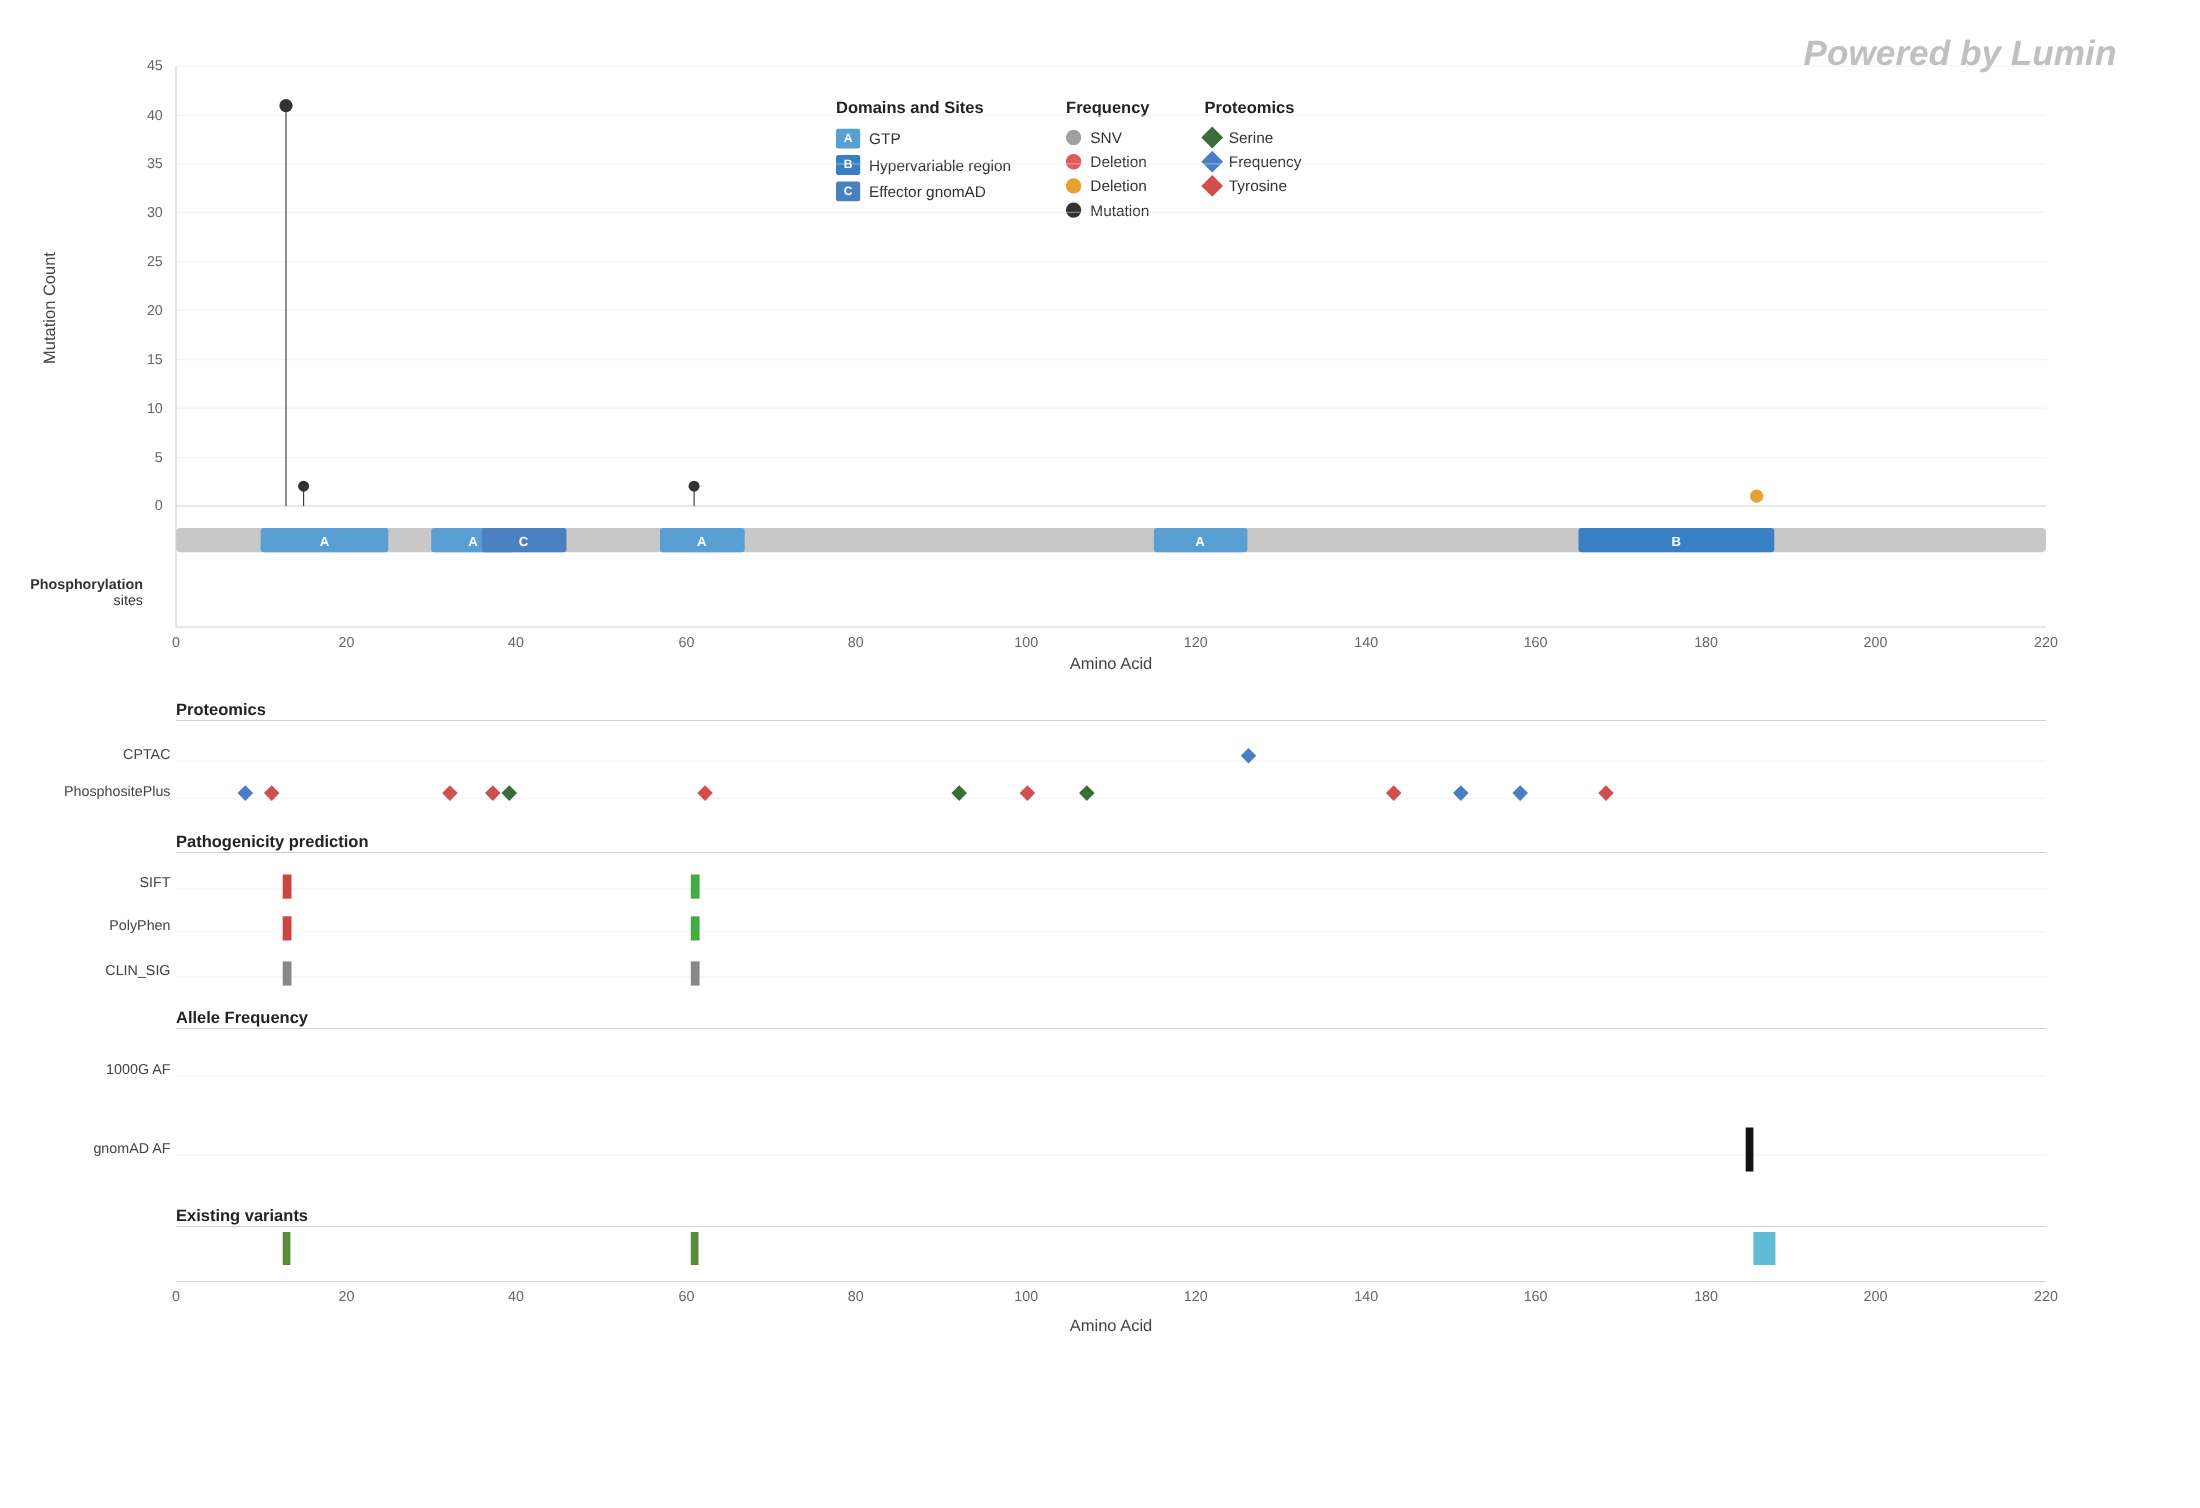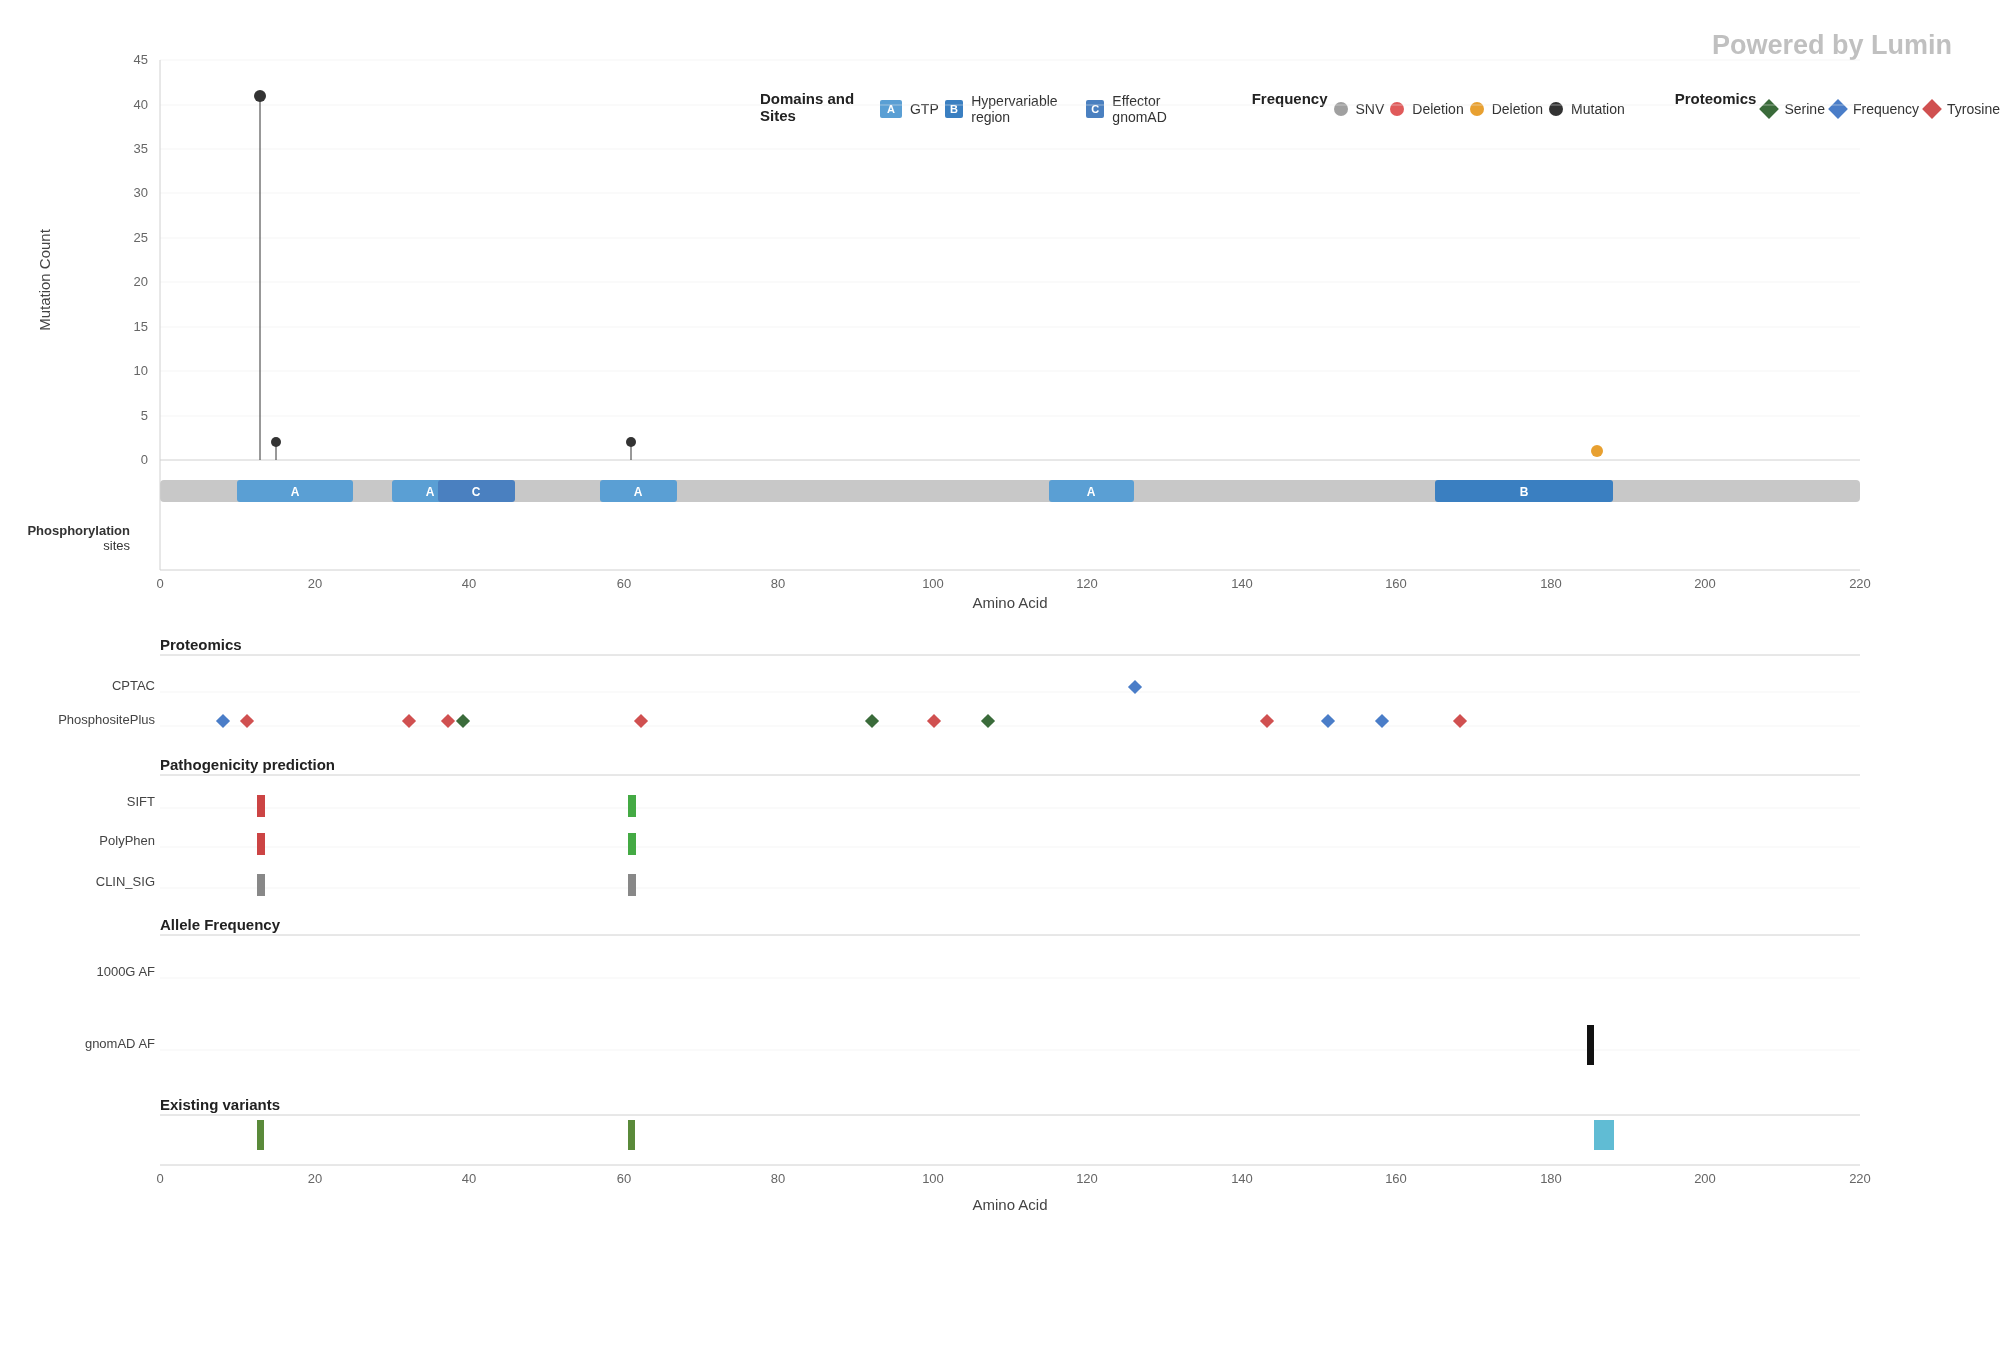--- a/index.html
+++ b/index.html
@@ -14,34 +14,35 @@
     .chart-container {
       position: absolute;
       top: 0; left: 0;
       width: 2000px;
       height: 1371px;
     }
     
     .watermark {
       position: absolute;
       top: 30px;
-      right: 48px;
-      font-size: 27px;
+      right: 76px;
+      font-size: 32px;
       color: #c0c0c0;
       font-weight: bold;
+      font-style: italic;
     }
     
     .legend {
       position: absolute;
       top: 90px;
       left: 760px;
       display: flex;
       gap: 50px;
     }
-    .legend-section { display: flex; gap: 6px; }
+    .legend-section { display: flex; flex-direction: column; gap: 6px; }
     .legend-title { font-weight: bold; font-size: 15px; color: #222; margin-bottom: 4px; }
     .legend-item { display: flex; align-items: center; gap: 8px; font-size: 14px; color: #333; }
     .legend-box {
       width: 22px; height: 18px; border-radius: 2px;
       display: flex; align-items: center; justify-content: center;
       font-size: 11px; font-weight: bold; color: #fff;
     }
     .legend-dot { width: 14px; height: 14px; border-radius: 50%; }
   </style>
 </head>

